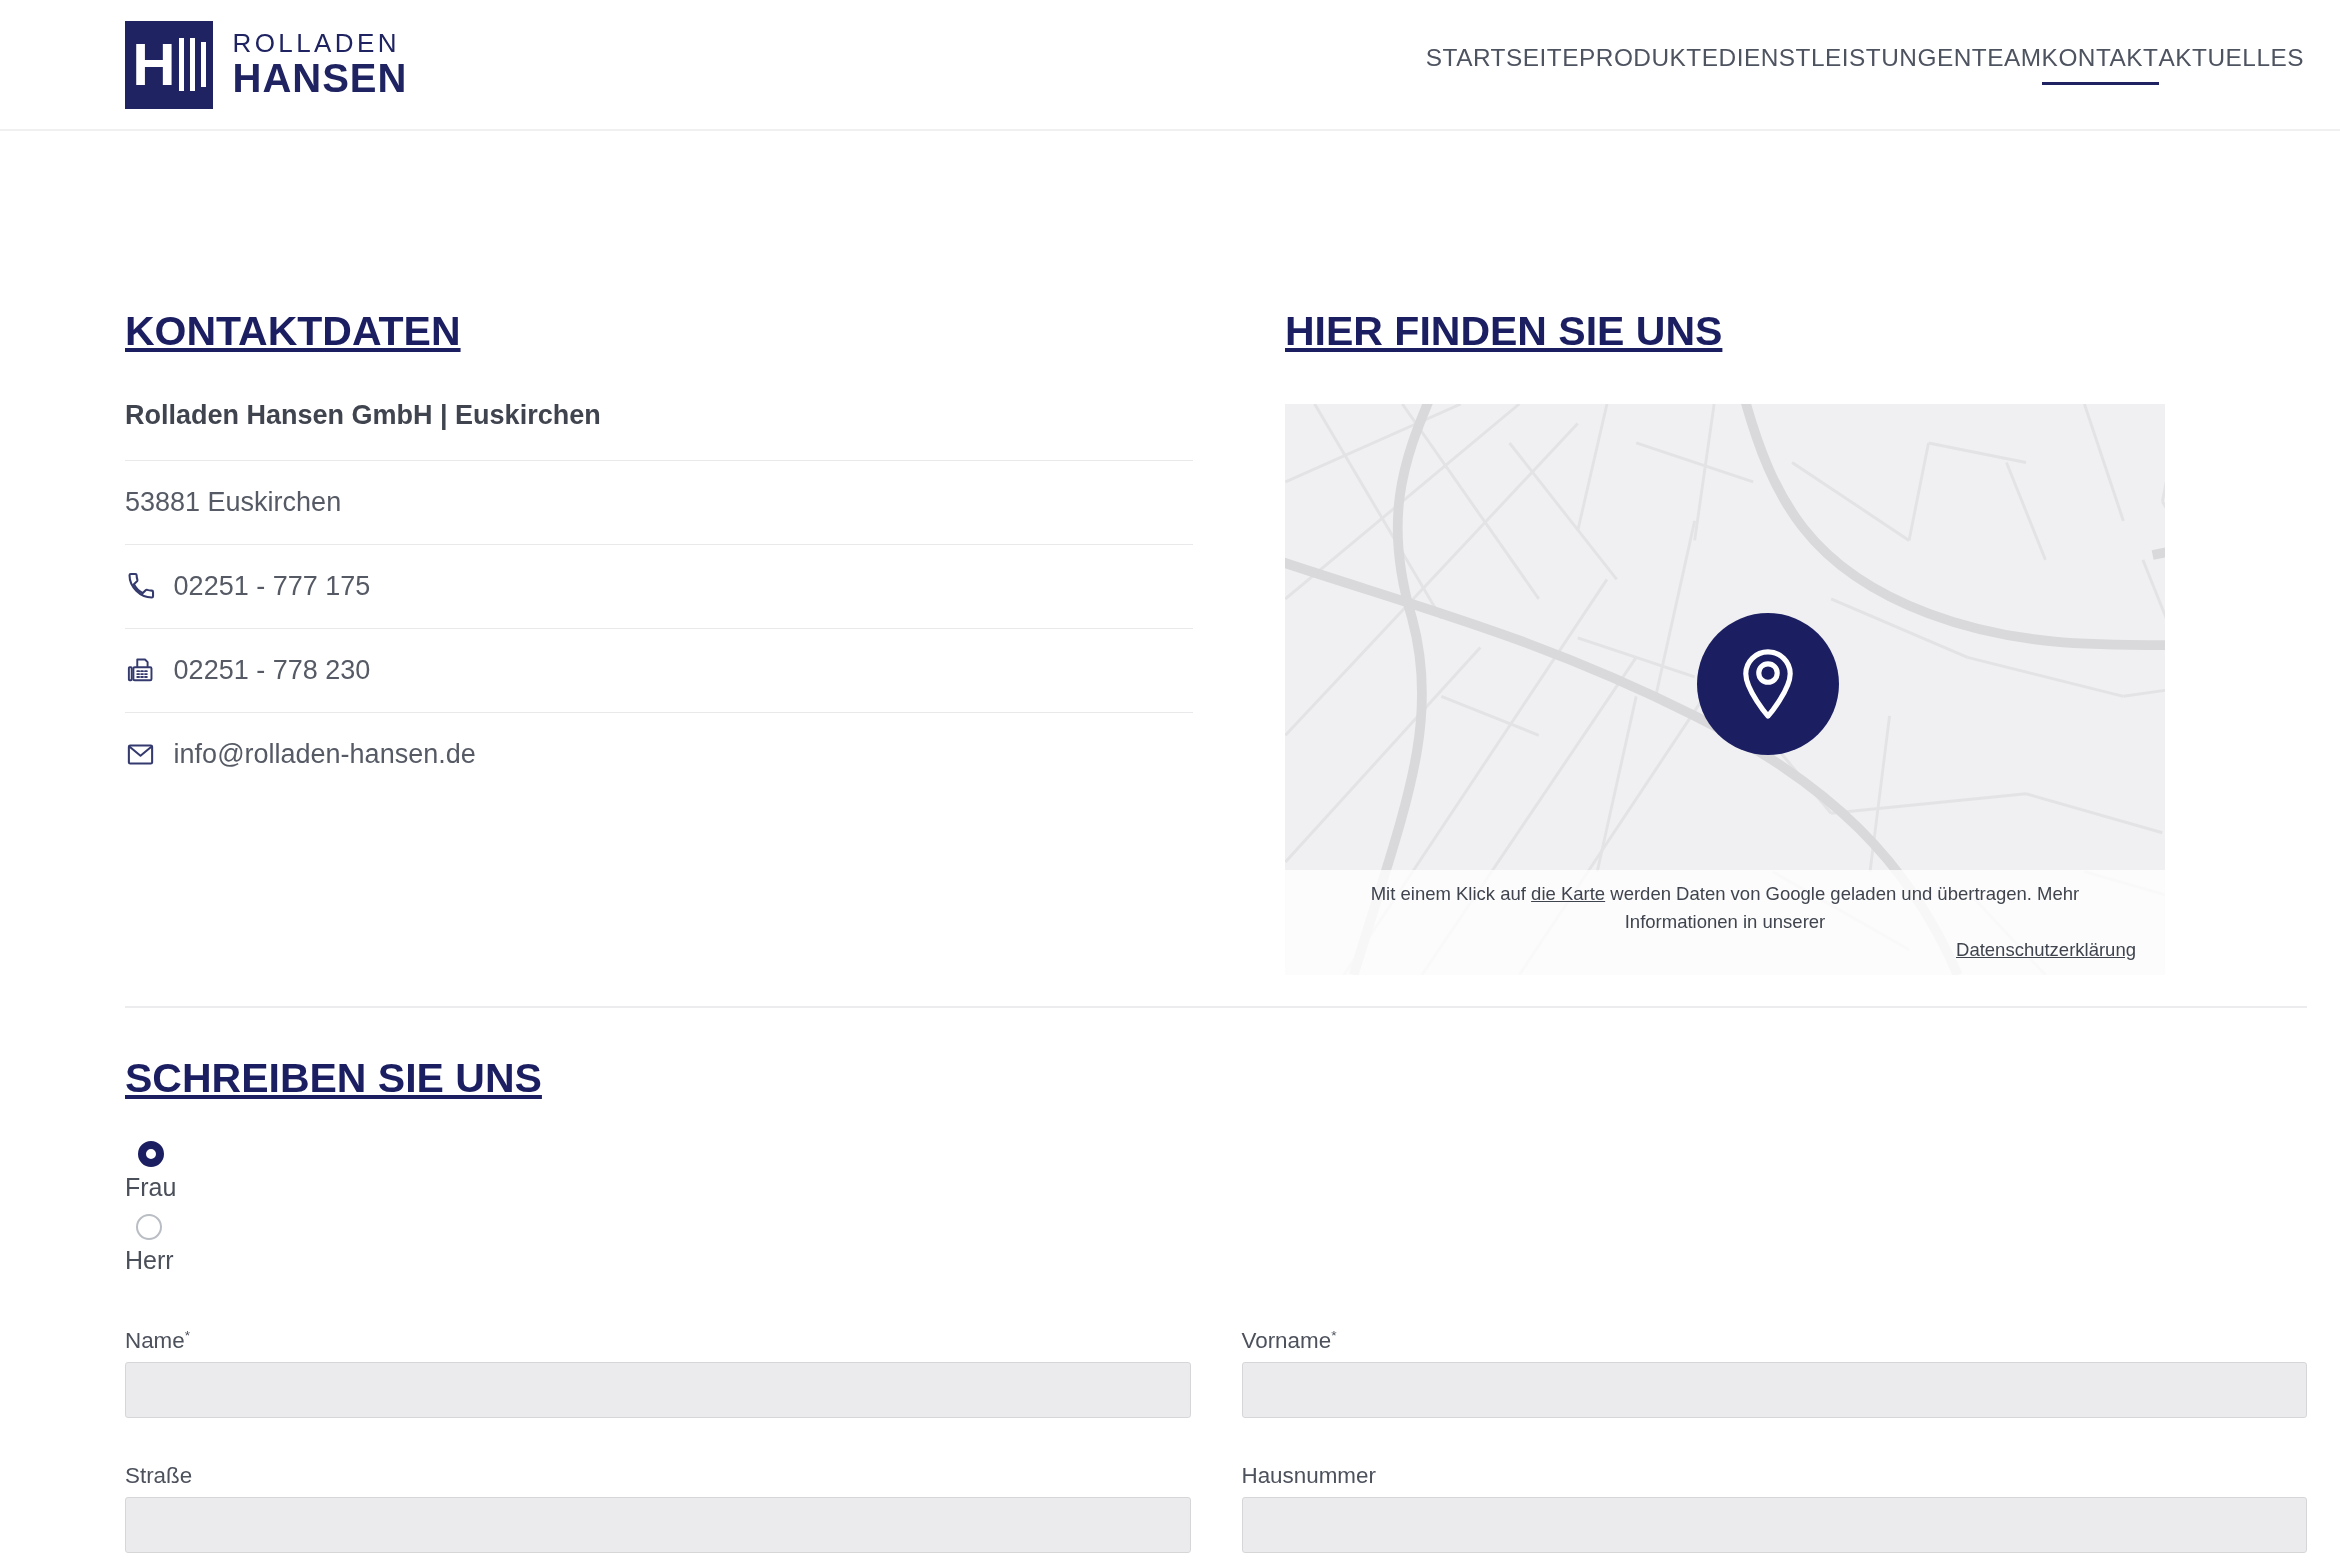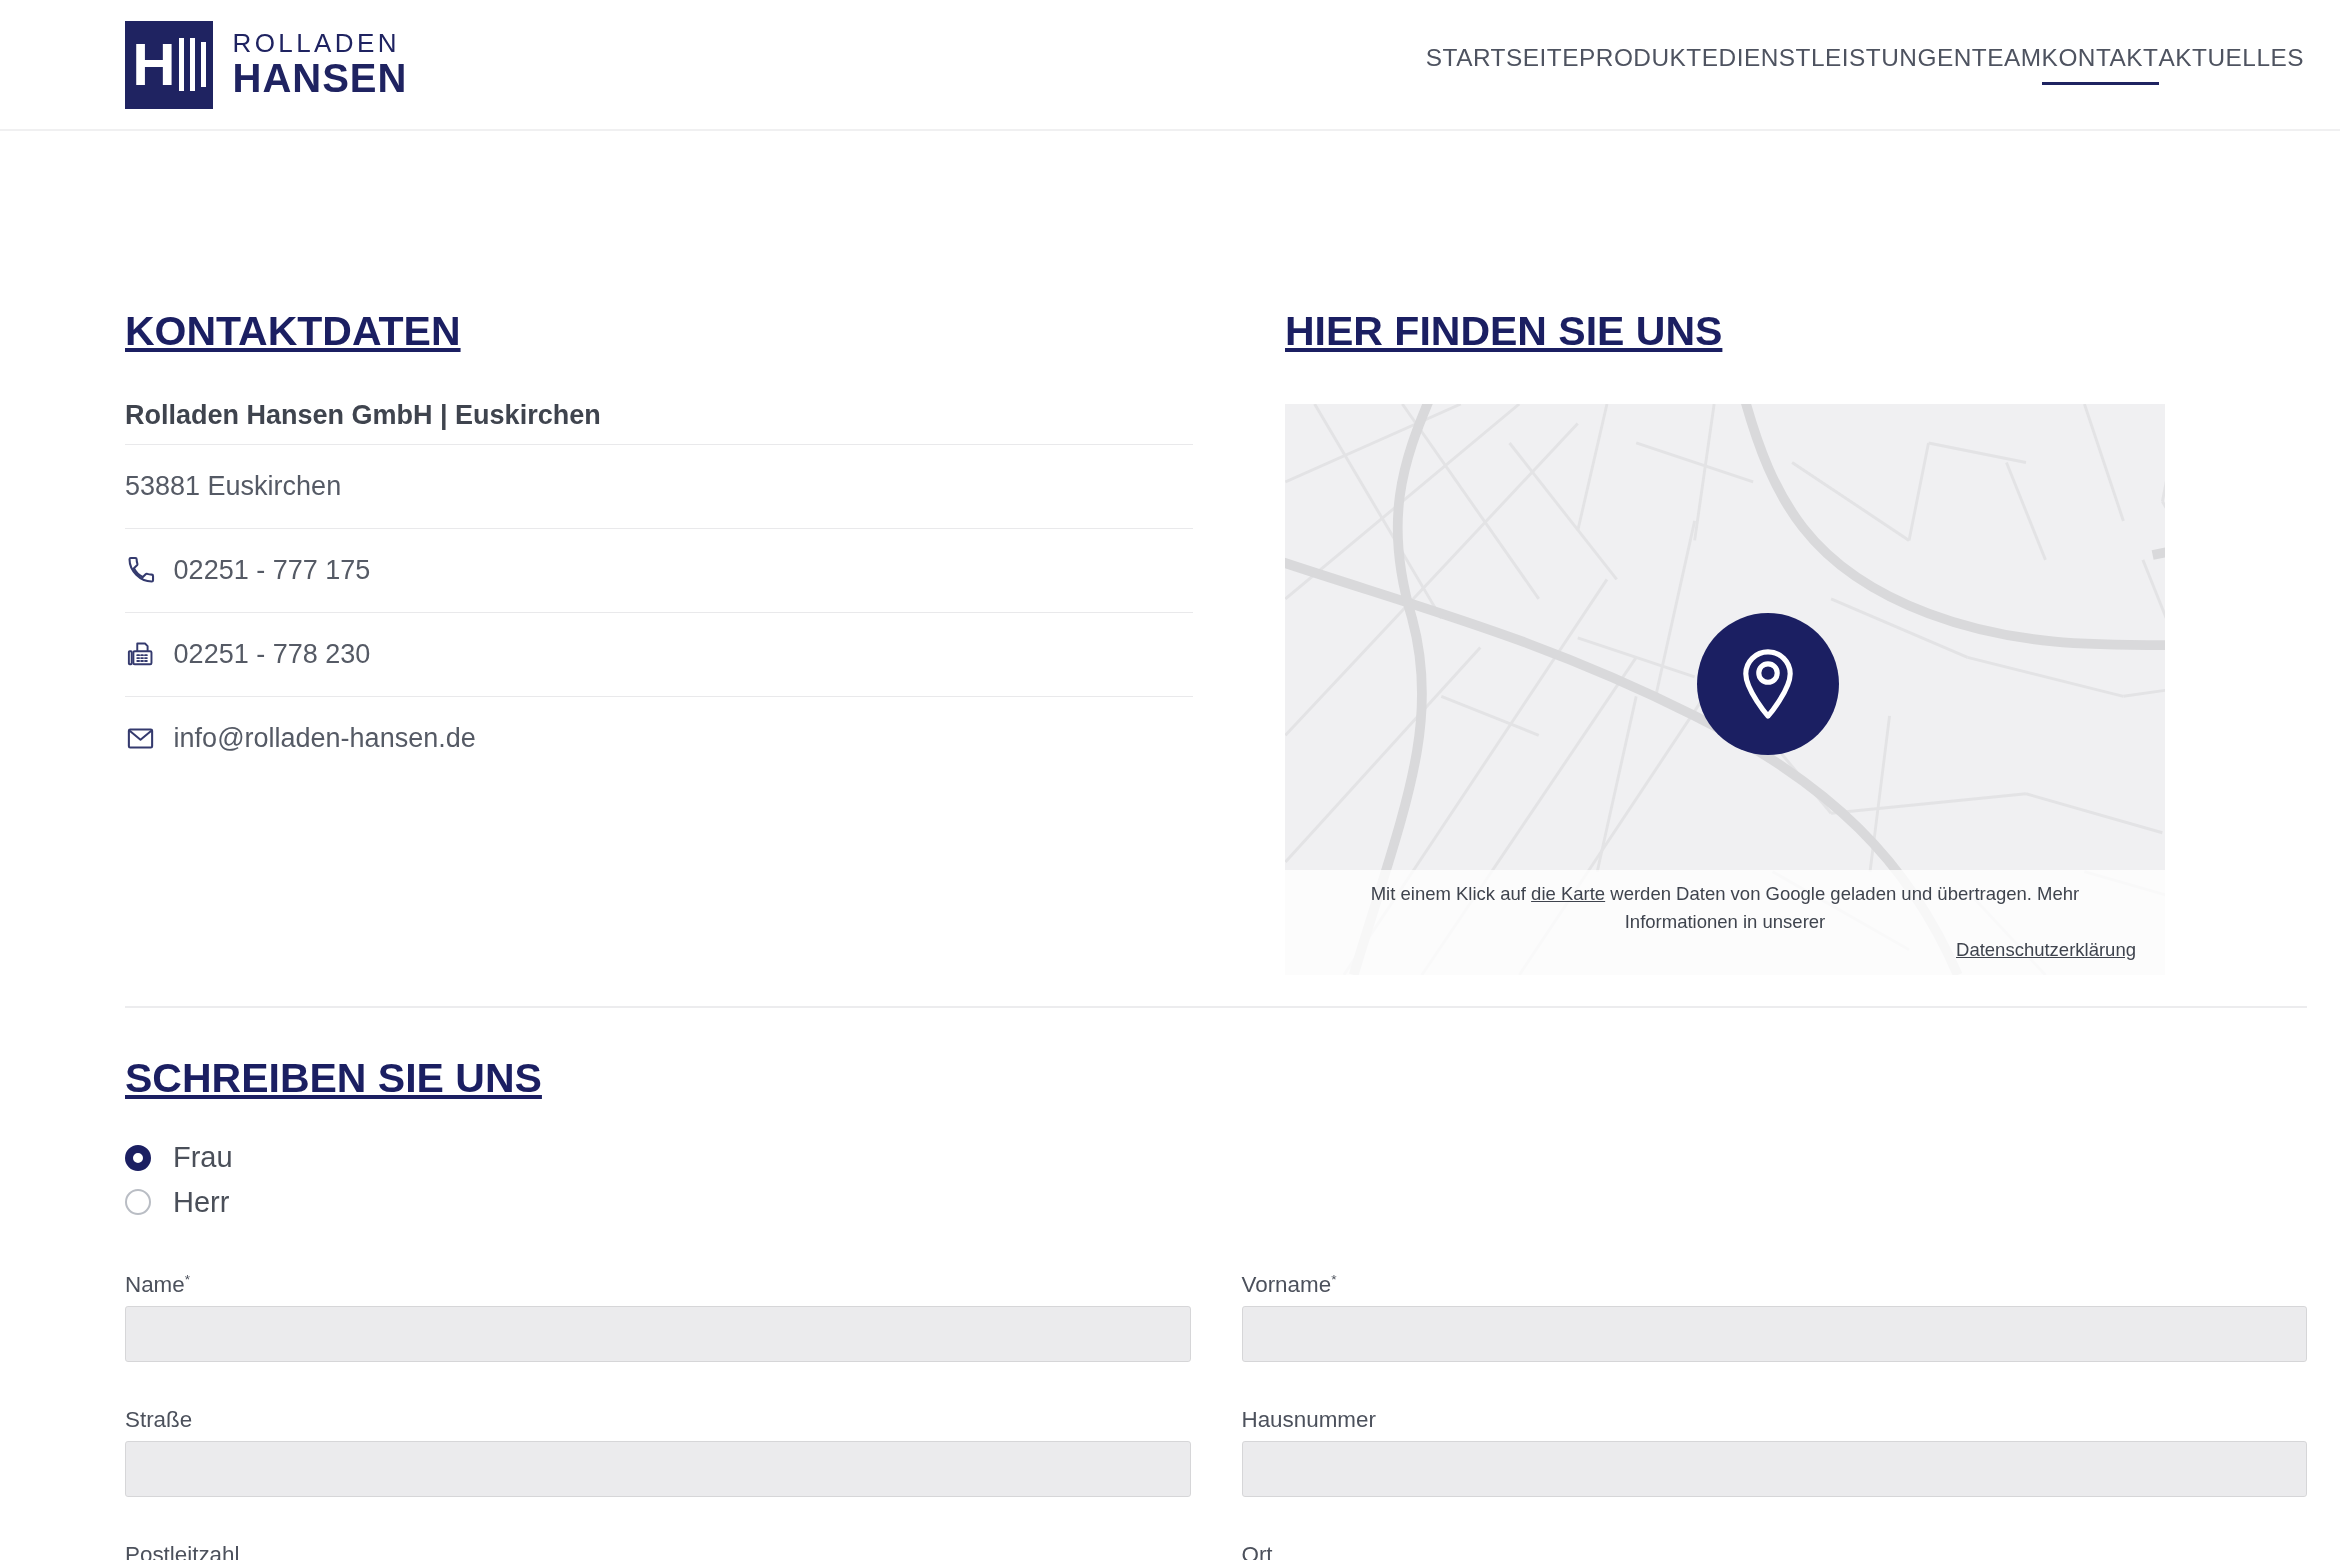--- a/index.html
+++ b/index.html
@@ -32,21 +32,21 @@
   .nav-item.active{border-bottom-color:#1f2361;}
   
   .content{margin:0 34px 0 125px;}
   .top-section{display:flex;padding-top:177px;}
   .col-left{width:1068px;flex:0 0 auto;}
   .col-right{margin-left:auto;width:1022px;flex:0 0 auto;}
   .section-title{font-size:41px;font-weight:bold;color:#1b1f62;margin:0;letter-spacing:0;text-decoration:underline;}
   
   .company{
     margin-top:45px;font-size:27px;font-weight:bold;color:#3f444e;
-    padding-bottom:13px;border-bottom:1px solid #e9e9eb;
+    padding-bottom:29px;border-bottom:1px solid #e9e9eb;
   }
   .contact-list{list-style:none;margin:0;padding:0;}
   .contact-list li{
     display:flex;align-items:center;padding:26px 0;font-size:27px;color:#555a65;
     border-bottom:1px solid #e9e9eb;
   }
   .contact-list li:last-child{border-bottom:none;}
   .contact-list li .c-icon{margin-right:17.6px;display:inline-flex;flex:0 0 auto;}
   .contact-list a{color:#555a65;text-decoration:none;cursor:pointer;}
   
@@ -64,21 +64,21 @@
     text-align:center;font-size:18.5px;color:#3f444e;padding:9.8px 29px 11.7px;line-height:1.5;
   }
   .map-notice a{color:#3f444e;text-decoration:underline;cursor:pointer;}
   .map-notice .block-link{display:inline-block;}
   .notice-line2{display:block;text-align:right;}
   
   .section-divider{border:none;border-top:2px solid #ececee;margin:31px 0 0 0;}
   
   .form-section{padding-top:47px;}
   .radio-group{margin-top:39px;}
-  .radio-row{display:flex;align-items:center;gap:22px;margin-bottom:11.7px;font-size:29px;color:#4a4f59;cursor:pointer;width:max-content;}
+  .radio-row{display:flex;align-items:center;gap:6px;margin-bottom:11.7px;font-size:25px;color:#4a4f59;cursor:pointer;width:max-content;flex-direction:column;}
   .radio{
     width:26px;height:26px;border-radius:50%;border:2px solid #b9bdc4;
     box-sizing:border-box;background:#fff;flex:0 0 auto;
   }
   .radio.checked{border:8.3px solid #1b1f62;}
   .form-grid{display:grid;grid-template-columns:1fr 1fr;column-gap:51px;row-gap:45px;margin-top:53px;}
   .field label{display:block;font-size:22.4px;color:#4c515c;margin-bottom:7.8px;width:max-content;}
   .field sup{font-size:13.7px;vertical-align:super;}
   .field input{
     display:block;width:100%;height:56px;background:#ebebed;border:1px solid #d6d6d8;

